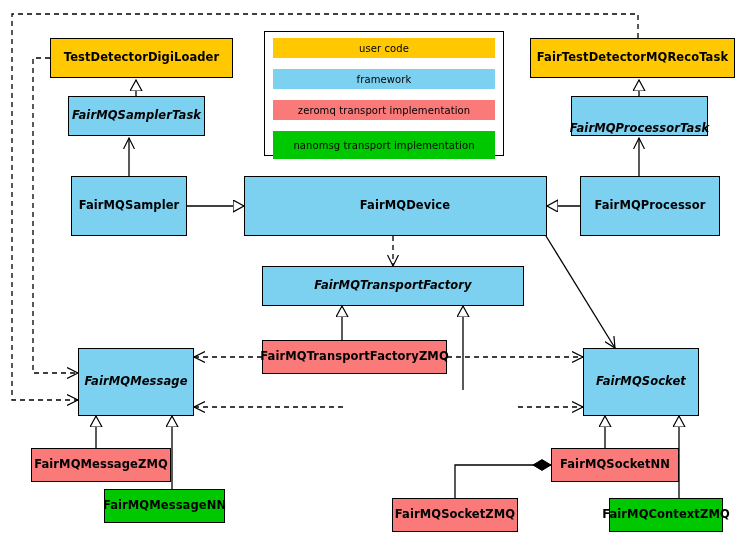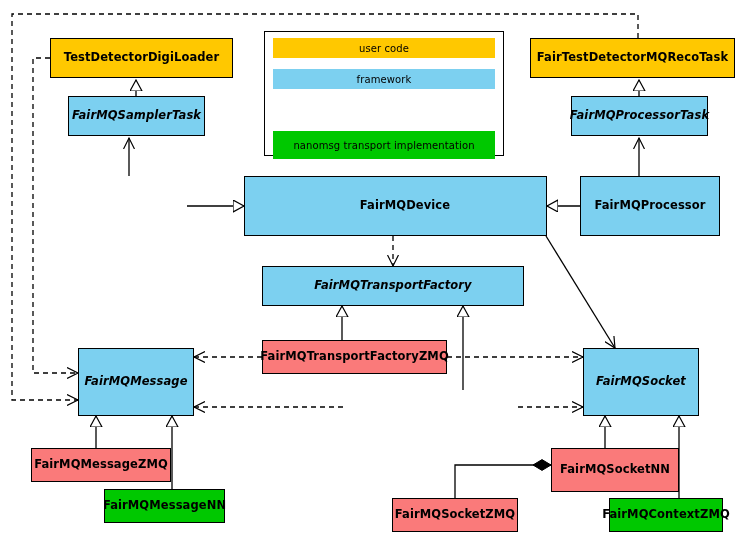--- a/index.html
+++ b/index.html
@@ -83,47 +83,53 @@
     </g>
   </svg>
 
   <div class="legendbox" style="left:264px;top:31px;width:240px;height:125px;">
     <div class="legrow" style="left:8px;top:6px;width:222px;height:20px;background:#ffc800;">
       <span>user code</span>
     </div>
     <div class="legrow" style="left:8px;top:37px;width:222px;height:20px;background:#7cd0f0;">
       <span>framework</span>
     </div>
+    <div class="legrow" style="left:8px;top:68px;width:222px;height:20px;background:#fa7a7a;">
+      <span>zeromq transport implementation</span>
+    </div>
     <div class="legrow" style="left:8px;top:99px;width:222px;height:28px;background:#00c800;">
       <span>nanomsg transport implementation</span>
     </div>
   </div>
 
   <div class="node" style="left:50px;top:38px;width:183px;height:40px;background:#ffc800;">
     <span>TestDetectorDigiLoader</span>
   </div>
 
   <div class="node italic" style="left:68px;top:96px;width:137px;height:40px;background:#7cd0f0;">
     <span>FairMQSamplerTask</span>
   </div>
 
+  <div class="node" style="left:71px;top:176px;width:116px;height:60px;background:#7cd0f0;">
+    <span>FairMQSampler</span>
+  </div>
 
   <div class="node" style="left:244px;top:176px;width:303px;height:60px;background:#7cd0f0;padding-left:19px;">
     <span>FairMQDevice</span>
   </div>
 
   <div class="node" style="left:580px;top:176px;width:140px;height:60px;background:#7cd0f0;">
     <span>FairMQProcessor</span>
   </div>
 
   <div class="node" style="left:530px;top:38px;width:205px;height:40px;background:#ffc800;">
     <span>FairTestDetectorMQRecoTask</span>
   </div>
 
-  <div class="node italic" style="left:571px;top:96px;width:137px;height:40px;background:#7cd0f0;">
+  <div class="node italic" style="left:571px;top:96px;width:137px;height:40px;background:#7cd0f0;align-items:flex-end;">
     <span>FairMQProcessorTask</span>
   </div>
 
   <div class="node italic" style="left:262px;top:266px;width:262px;height:40px;background:#7cd0f0;">
     <span>FairMQTransportFactory</span>
   </div>
 
   <div class="node" style="left:262px;top:340px;width:185px;height:34px;background:#fa7a7a;">
     <span>FairMQTransportFactoryZMQ</span>
   </div>
@@ -138,21 +144,21 @@
   </div>
 
   <div class="node" style="left:31px;top:448px;width:140px;height:34px;background:#fa7a7a;">
     <span>FairMQMessageZMQ</span>
   </div>
 
   <div class="node" style="left:104px;top:489px;width:121px;height:34px;background:#00c800;">
     <span>FairMQMessageNN</span>
   </div>
 
-  <div class="node" style="left:551px;top:448px;width:128px;height:44px;background:#fa7a7a;">
+  <div class="node" style="left:551px;top:448px;width:128px;height:34px;background:#fa7a7a;">
     <span>FairMQSocketNN</span>
   </div>
 
   <div class="node" style="left:609px;top:498px;width:114px;height:34px;background:#00c800;">
     <span>FairMQContextZMQ</span>
   </div>
 
   <div class="node" style="left:392px;top:498px;width:126px;height:34px;background:#fa7a7a;">
     <span>FairMQSocketZMQ</span>
   </div>

